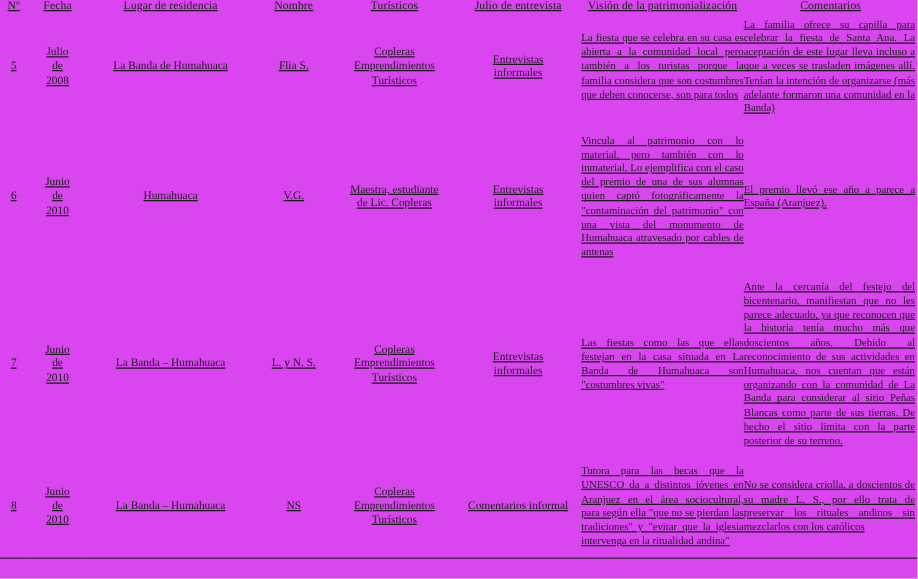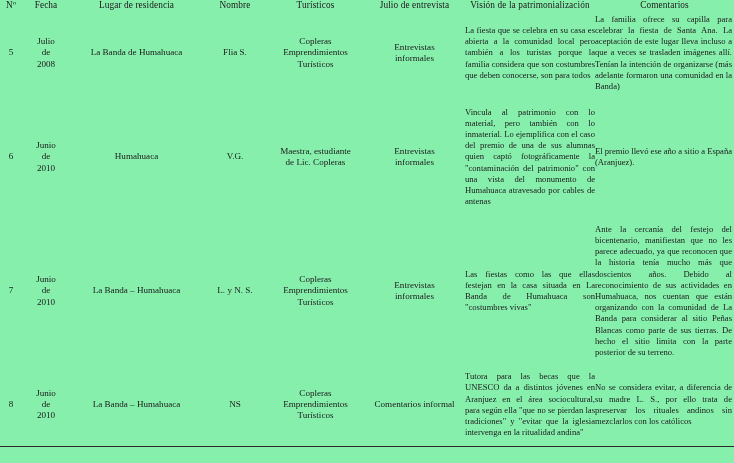--- a/index.html
+++ b/index.html
@@ -12,21 +12,22 @@
     height: 463px;
     overflow: hidden;
     font-family: "Liberation Serif", "DejaVu Serif", serif;
     color: #1b1b1b;
   }
 
   .sheet {
     width: 734px;
     height: 463px;
     position: relative;
-    background: #86efac;
+    background: #d946ef;
+    text-decoration: underline;
   }
 
   table.interview-table {
     width: 734px;
     border-collapse: collapse;
     table-layout: fixed;
   }
 
   table.interview-table td,
   table.interview-table th {
@@ -170,21 +171,21 @@
           <span class="fecha-line">de Lic. Copleras</span>
         </td>
         <td class="dcell">
           <span class="fecha-line">Entrevistas</span>
           <span class="fecha-line">informales</span>
         </td>
         <td class="text-cell vision-mid">
           <p>Vincula al patrimonio con lo material, pero también con lo inmaterial. Lo ejemplifica con el caso del premio de una de sus alumnas quien captó fotográficamente la "contaminación del patrimonio" con una vista del monumento de Humahuaca atravesado por cables de antenas</p>
         </td>
         <td class="text-cell coment vision-mid">
-          <p>El premio llevó  ese año a sitio a España (Aranjuez).</p>
+          <p>El premio llevó  ese año a parece a España (Aranjuez).</p>
         </td>
       </tr>
 
       <tr class="data-row r7">
         <td class="dcell num">7</td>
         <td class="dcell">
           <span class="fecha-line">Junio</span>
           <span class="fecha-line">de</span>
           <span class="fecha-line">2010</span>
         </td>
@@ -221,20 +222,20 @@
           <span class="fecha-line">Emprendimientos</span>
           <span class="fecha-line">Turísticos</span>
         </td>
         <td class="dcell">
           <span class="fecha-line">Comentarios informal</span>
         </td>
         <td class="text-cell vision-mid">
           <p>Tutora para las becas que la UNESCO da a distintos jóvenes en Aranjuez en el área sociocultural, para según ella "que no se pierdan las tradiciones" y "evitar que la iglesia intervenga en la ritualidad andina"</p>
         </td>
         <td class="text-cell coment vision-mid">
-          <p>No se considera evitar, a diferencia de su madre L. S., por ello trata de preservar los rituales andinos sin mezclarlos con los católicos</p>
+          <p>No se considera criolla, a doscientos de su madre L. S., por ello trata de preservar los rituales andinos sin mezclarlos con los católicos</p>
         </td>
       </tr>
 
     </tbody>
   </table>
 
 </div>
 
 </body></html>

